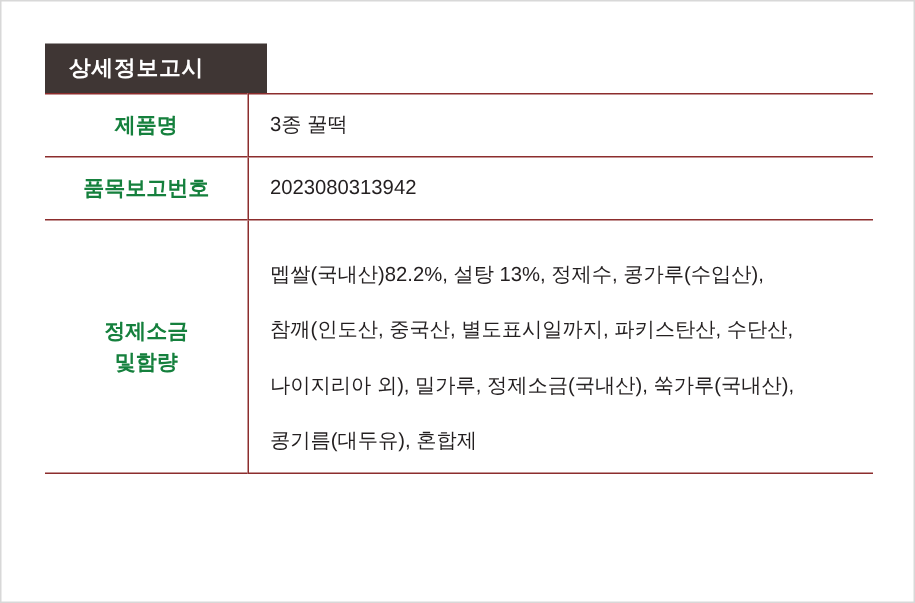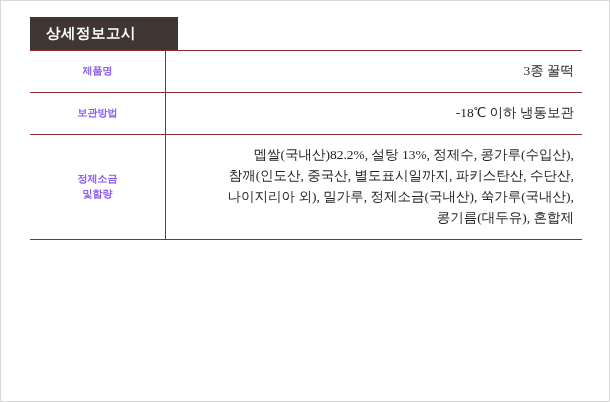--- a/index.html
+++ b/index.html
@@ -18,23 +18,22 @@
     position: relative;
     width: 610px;
     height: 402px;
     box-sizing: border-box;
     border: 1px solid #d8d8d8;
     background: #ffffff;
   }
   .doc {
     position: absolute;
     left: 29px;
-    top: 16px;
+    top: 28px;
     width: 552px;
-    font-family: Liberation Serif, serif;
   }
   .title-bar {
     background: #3f3634;
     color: #ffffff;
     font-size: 14.5px;
     font-weight: bold;
     letter-spacing: 0.5px;
     padding: 7px 0 7px 16px;
     width: 148px;
     box-sizing: border-box;
@@ -51,64 +50,64 @@
   table.info tr:first-child {
     border-top: 1px solid #8c2d2d;
   }
   table.info tr:last-child {
     border-bottom: 1px solid #8c2d2d;
   }
   table.info th {
     width: 127px;
     text-align: center;
     vertical-align: middle;
-    font-size: 10px;
+    font-size: 14px;
     font-weight: bold;
-    color: #8b5cf6;
+    color: #15803d;
     padding: 10px 4px;
     border-right: 1px solid #8c2d2d;
     line-height: 1.45;
   }
   table.info td {
     font-size: 13.5px;
     font-weight: normal;
     color: #231f20;
     padding: 10px 8px 10px 14px;
     vertical-align: middle;
     line-height: 1.55;
-    text-align: right;
   }
   td.ingredients {
     padding-top: 12px;
     padding-bottom: 12px;
   }
   td.ingredients div {
     white-space: nowrap;
+    margin-top: 16px;
   }
   th.two-line {
     line-height: 1.5;
   }
 </style>
 </head>
 <body>
 
 <div class="page">
   <div class="doc">
 
     <div class="title-bar">상세정보고시</div>
 
     <table class="info">
       <tbody>
         <tr>
           <th>제품명</th>
           <td>3종 꿀떡</td>
         </tr>
         <tr>
-          <th>보관방법</th>
-          <td>-18℃ 이하 냉동보관</td>
+          <th>품목보고번호</th>
+          <td>2023080313942</td>
         </tr>
         <tr>
           <th class="two-line">
             <div>정제소금</div>
             <div>및함량</div>
           </th>
           <td class="ingredients">
             <div>멥쌀(국내산)82.2%, 설탕 13%, 정제수, 콩가루(수입산),</div>
             <div>참깨(인도산, 중국산, 별도표시일까지, 파키스탄산, 수단산,</div>
             <div>나이지리아 외), 밀가루, 정제소금(국내산), 쑥가루(국내산),</div>

